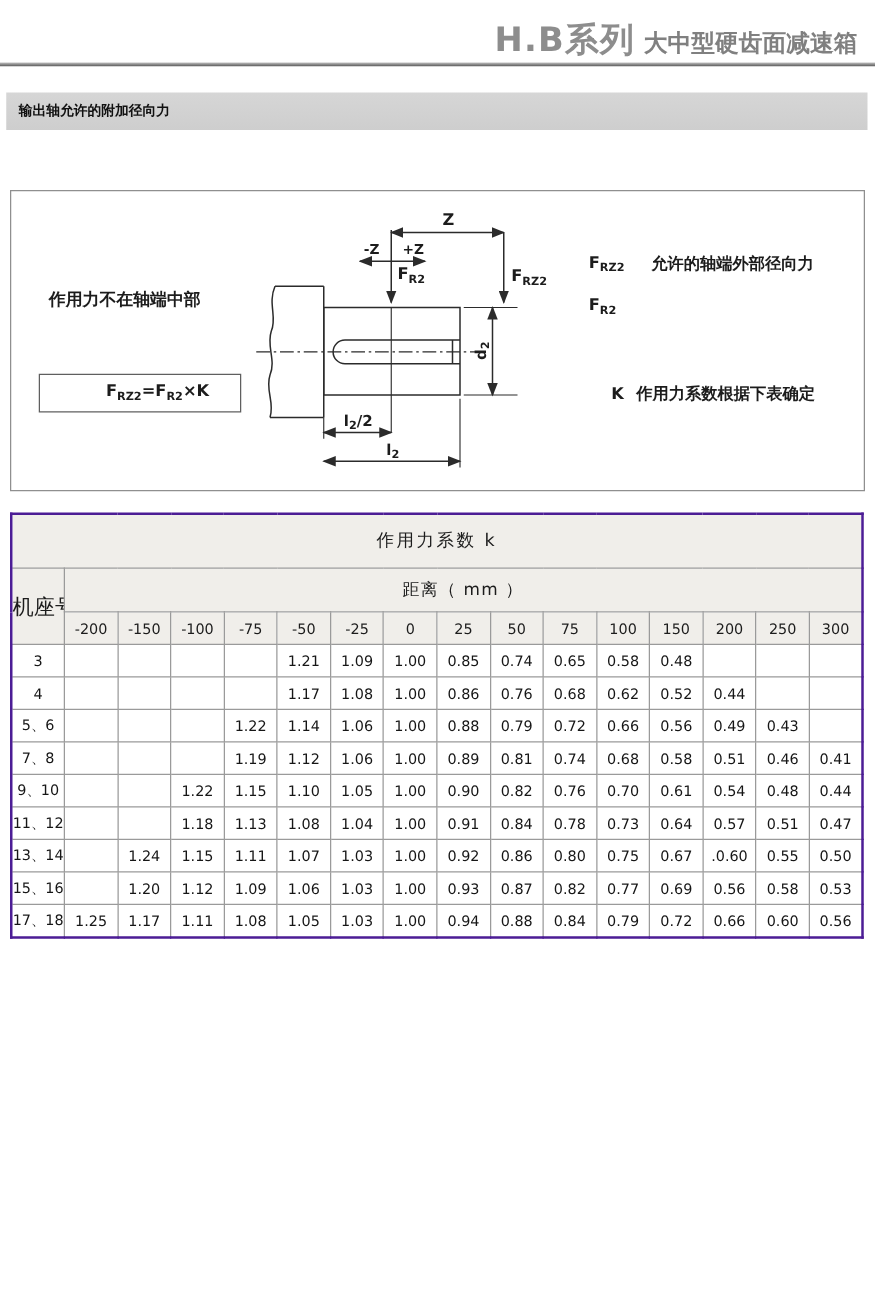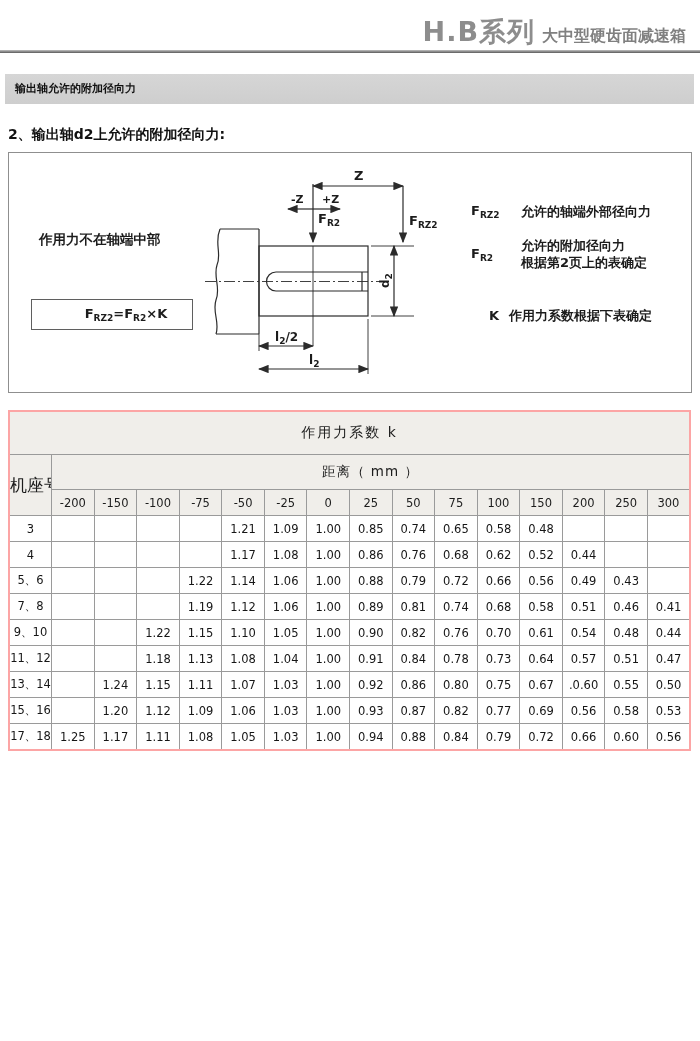--- a/index.html
+++ b/index.html
@@ -2,21 +2,21 @@
 <html><head>
 <meta charset="utf-8">
 <style>
   html,body{margin:0;padding:0;background:#fff;}
   #page{position:relative;width:700px;height:1041px;background:#ffffff;overflow:hidden;
         font-family:"DejaVu Sans","Liberation Sans",sans-serif;color:#1c1c1c;}
 
   
   .hdr-title{position:absolute;top:14px;right:14px;text-align:right;white-space:nowrap;}
   .hdr-series{font-size:27px;font-weight:bold;color:#8d8d8d;letter-spacing:1px;margin-left:24px;}
-  .hdr-sub{font-size:16px;font-weight:bold;color:#808080;margin-left:7px;}
+  .hdr-sub{font-size:19px;font-weight:bold;color:#808080;margin-left:7px;}
   .hdr-rule{position:absolute;left:0;top:50px;width:700px;height:3px;
             background:linear-gradient(#c0c0c0,#5a5a5a);}
 
   
   .banner{position:absolute;left:5px;top:74px;width:689px;height:30px;line-height:30px;
           background:linear-gradient(#d6d6d6,#cecece);box-sizing:border-box;padding-left:10px;
           font-size:11px;font-weight:bold;color:#111;}
 
   .subsection{position:absolute;left:8px;top:126px;font-size:14px;font-weight:bold;color:#111;}
 
@@ -34,21 +34,21 @@
   .legend-item .desc div:empty{display:none;}
   #legend-0{left:462px;top:50px;}
   #legend-1{left:462px;top:84px;}
   #legend-2{left:462px;top:154px;}
   #legend-2 .sym{text-align:right;width:28px;}
   .dg-svg{position:absolute;left:0;top:0;}
   .dg-svg text{font-family:"DejaVu Sans","Liberation Sans",sans-serif;fill:#1c1c1c;}
 
   
   .ktable{position:absolute;left:8px;top:410px;width:683px;border-collapse:collapse;
-          table-layout:fixed;border:2px solid #fca5a5;}
+          table-layout:fixed;border:2px solid #4c1d95;}
   .ktable th,.ktable td{border:1px solid #9a9a9a;text-align:center;vertical-align:middle;
           padding:0;overflow:hidden;white-space:nowrap;}
   .ktable thead th{background:#f0eeea;font-weight:normal;}
   .tbl-title th{height:42px;font-size:14px;font-weight:bold;letter-spacing:2px;}
   .frame-hd{width:60px;font-size:17px;}
   .dist-hd{height:34px;font-size:13.5px;letter-spacing:1px;}
   .dist-val th{height:25px;font-size:11.5px;}
   .ktable tbody td{height:25px;font-size:11.5px;background:#fff;color:#161616;}
   .ktable tbody td.frame{font-size:11.5px;}
 </style>
@@ -57,42 +57,37 @@
 
 <div id="page">
 
   <div class="hdr-title">
     <span class="hdr-series">H.B系列</span><span class="hdr-sub">大中型硬齿面减速箱</span>
   </div>
   <div class="hdr-rule"></div>
 
   <div class="banner">输出轴允许的附加径向力</div>
 
-  <div class="subsection">2、输出轴d2上允许的附加径向力:</div>
 
   <div class="diagram">
 
     <div class="dg-note">作用力不在轴端中部</div>
 
     <div class="formula-box">
       <span><span>F</span><span class="sub">RZ2</span><span>=F</span><span class="sub">R2</span><span>×K</span></span>
     </div>
 
     <div class="legend-item" id="legend-0">
       <span class="sym"><span>F</span><span class="sub">RZ2</span></span>
       <span class="desc">
           <div>允许的轴端外部径向力</div>
         </span>
     </div>
     <div class="legend-item" id="legend-1">
       <span class="sym"><span>F</span><span class="sub">R2</span></span>
-      <span class="desc">
-          <div>允许的附加径向力</div>
-          <div>根据第2页上的表确定</div>
-        </span>
     </div>
     <div class="legend-item" id="legend-2">
       <span class="sym"><span>K</span></span>
       <span class="desc">
           <div>作用力系数根据下表确定</div>
         </span>
     </div>
 
     <svg class="dg-svg" width="682" height="239" viewBox="0 0 682 239">
       <defs>

